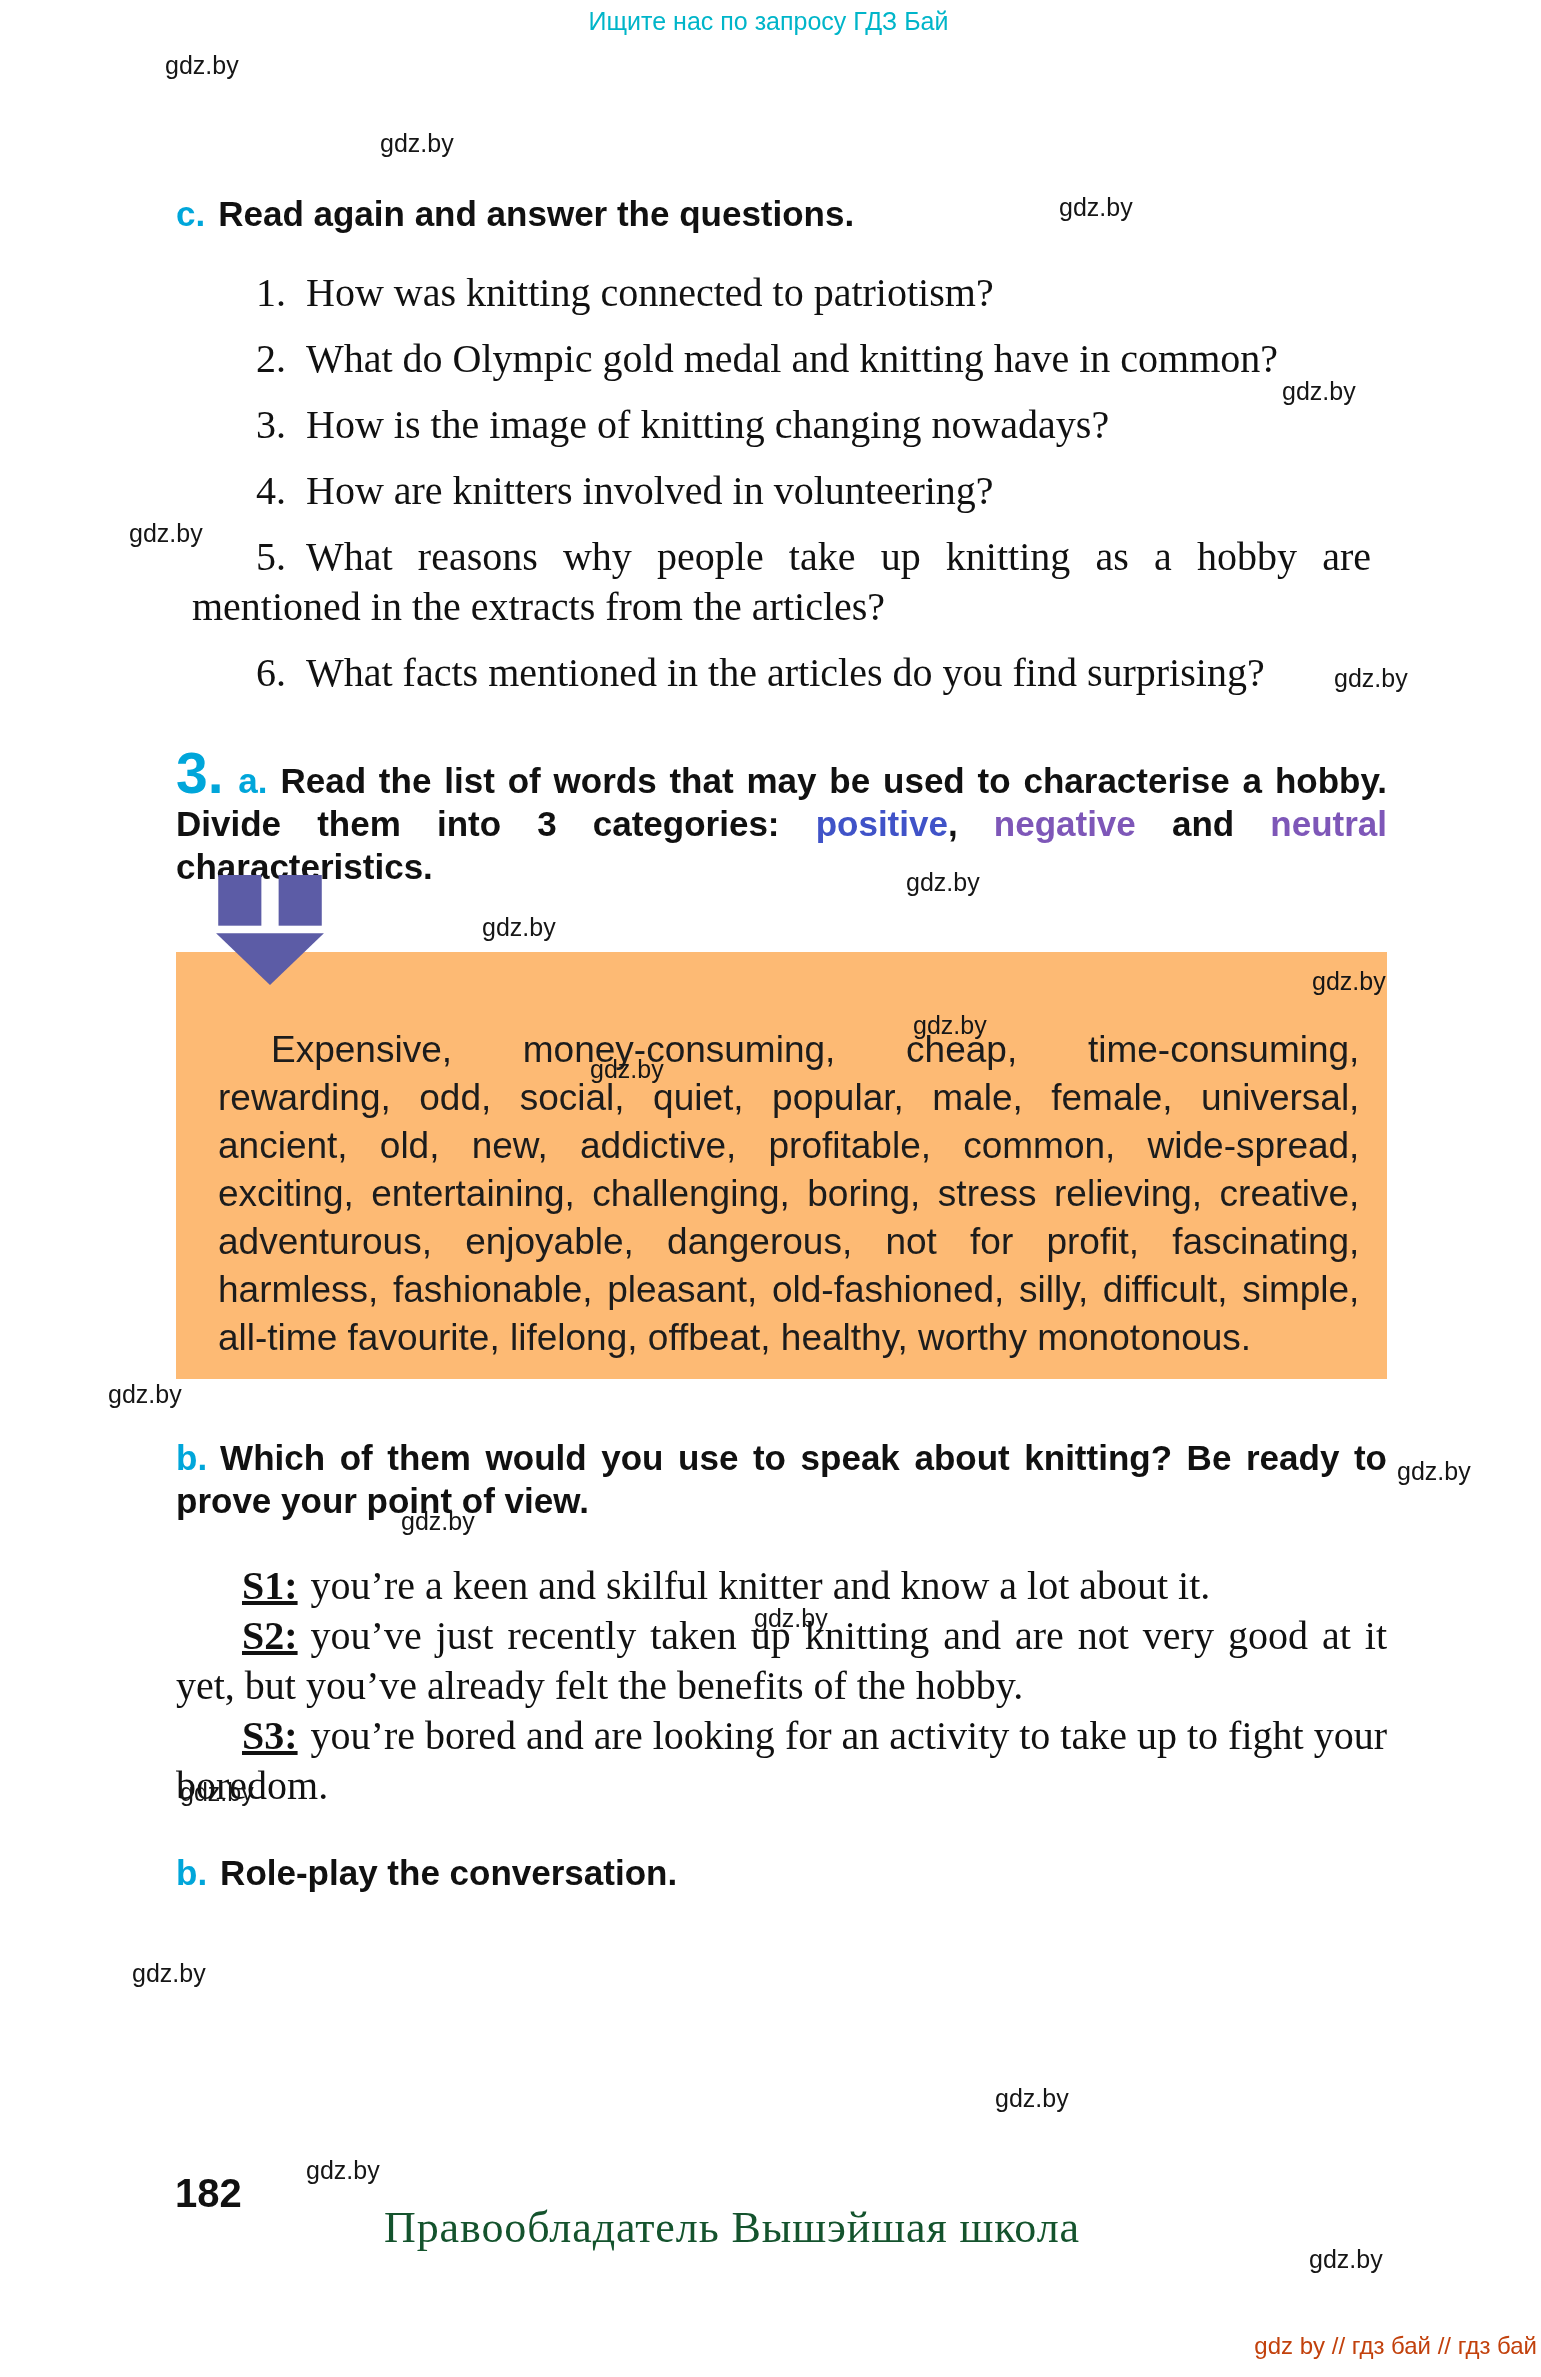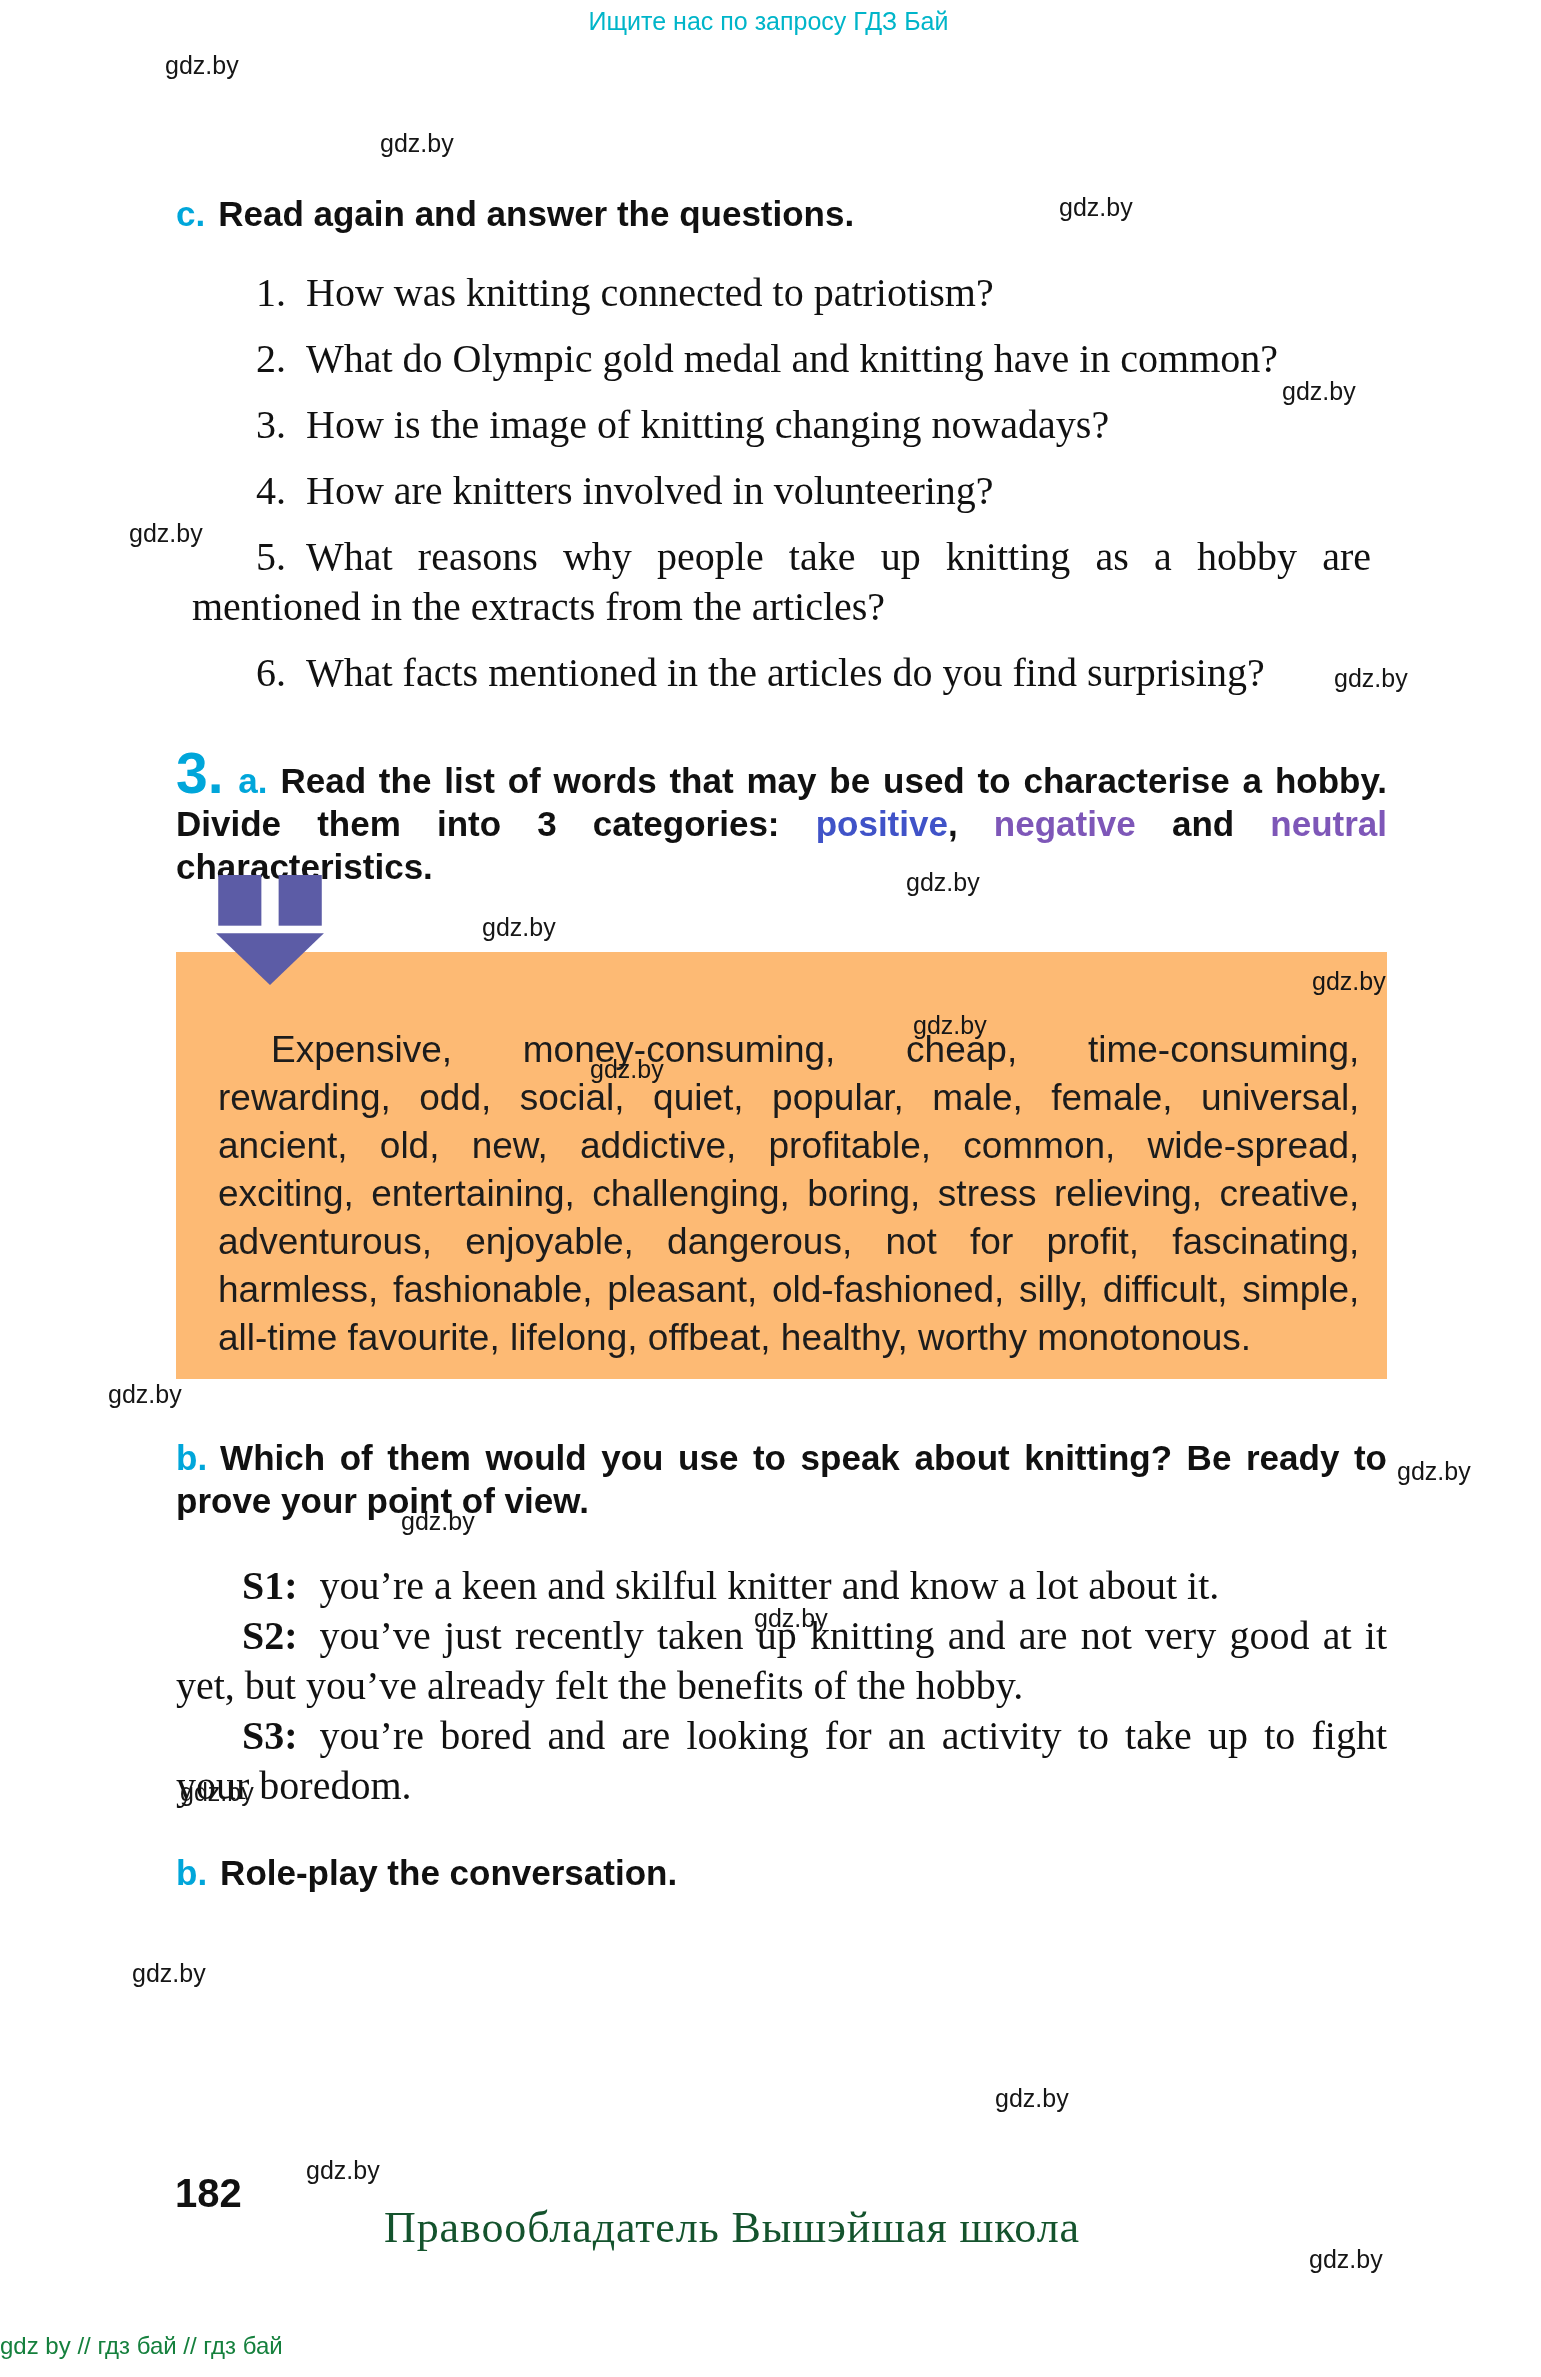--- a/index.html
+++ b/index.html
@@ -20,28 +20,28 @@
   .qnum{margin-right:20px;}
   .ex3{margin-top:61px;}
   .wordbox{position:relative;margin-top:64px;background:#fdba74;padding:74px 27.6px 16.5px 42px;}
   .wordbox p{margin:0;font-family:"Liberation Sans",sans-serif;font-size:37px;line-height:48px;
         text-align:justify;text-indent:53px;color:#1c1c1c;}
   .arrow-icon{position:absolute;left:40px;top:-77px;width:108px;height:110px;}
   .b3{margin-top:57px;}
   .ex4{margin-top:55px;}
   .roles{margin-top:39px;}
   .role{margin:0;font-size:40px;line-height:50px;text-align:justify;text-indent:66px;}
-  .rlabel{font-weight:bold;margin-right:22px;}
+  .rlabel{font-weight:bold;margin-right:13px;text-decoration:underline;}
   .b4{margin-top:40px;}
   .page-number{position:absolute;left:175px;top:2171px;font-family:"Liberation Sans",sans-serif;
         font-weight:bold;font-size:40px;color:#111111;}
   .copyright{position:absolute;left:384px;top:2202px;font-family:Liberation Serif, serif;
         font-size:44px;color:#14532d;letter-spacing:0.9px;}
-  .footer-links{position:absolute;left:0;top:2332px;width:100%;text-align:left;
-        font-family:"Liberation Sans",sans-serif;font-size:24px;color:#15803d;cursor:pointer;}
+  .footer-links{position:absolute;left:0;top:2332px;width:100%;text-align:right;
+        font-family:"Liberation Sans",sans-serif;font-size:24px;color:#c2410c;cursor:pointer;}
   .wm{position:absolute;font-family:"Liberation Sans",sans-serif;font-size:25px;color:#161616;z-index:3;}
 </style>
 </head>
 <body>
 
 <div class="page">
 
   <div class="top-banner">Ищите нас по запросу ГДЗ Бай</div>
 
   <div class="content">

